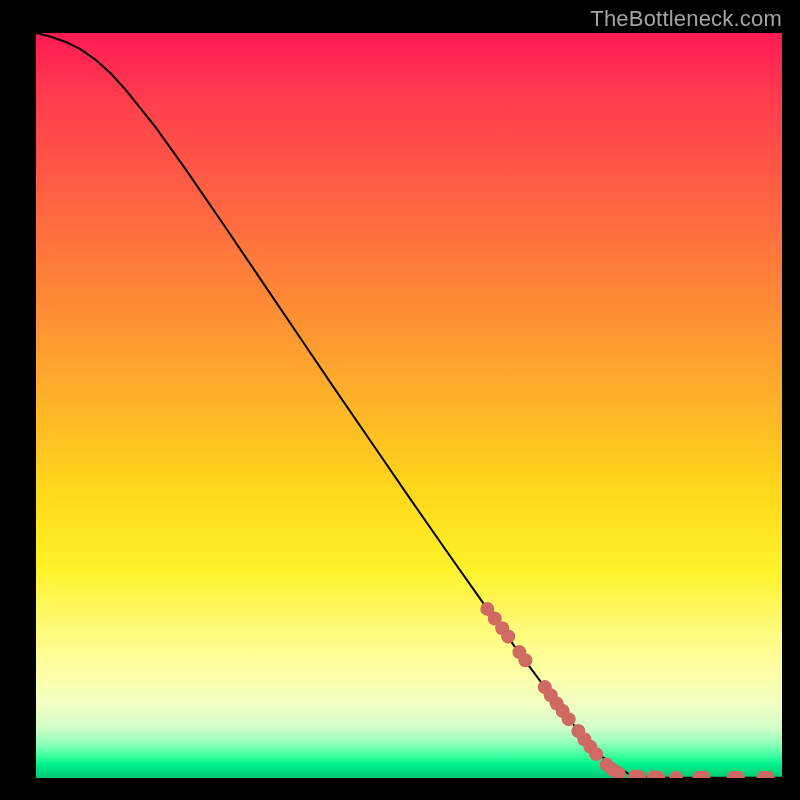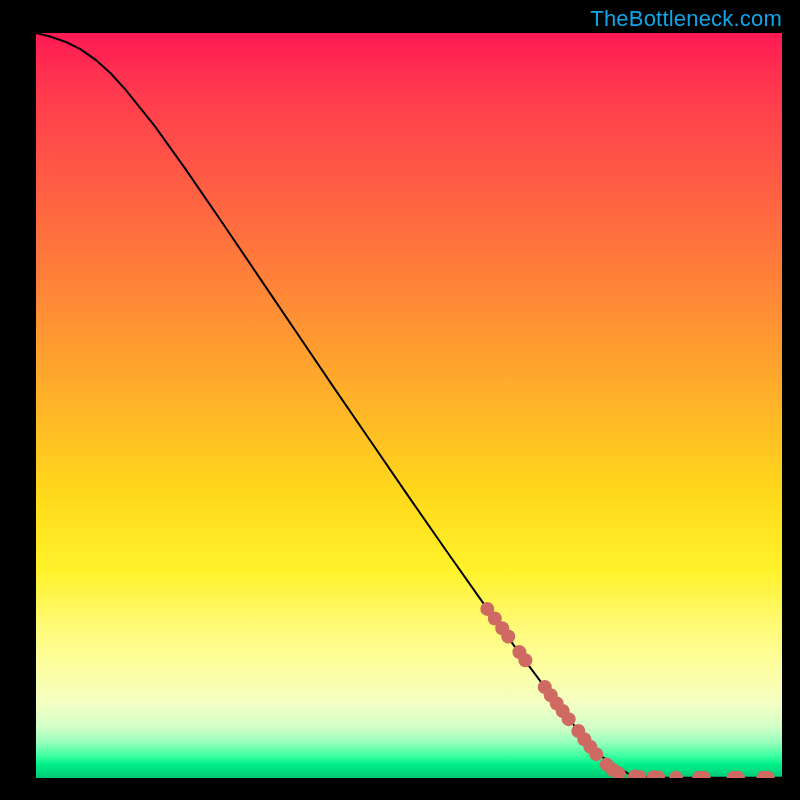--- a/index.html
+++ b/index.html
@@ -46,21 +46,21 @@
     position: absolute;
     left: 36px;
     top: 33px;
     width: 746px;
     height: 745px;
   }
   .watermark {
     position: absolute;
     top: 6px;
     right: 18px;
-    color: #0ea5e9;
+    color: #a3a3a3;
     font-size: 22px;
     font-weight: 400;
     letter-spacing: 0.2px;
   }
 </style>
 </head>
 <body>
 
 <div class="stage">
   <div class="plot"></div>

